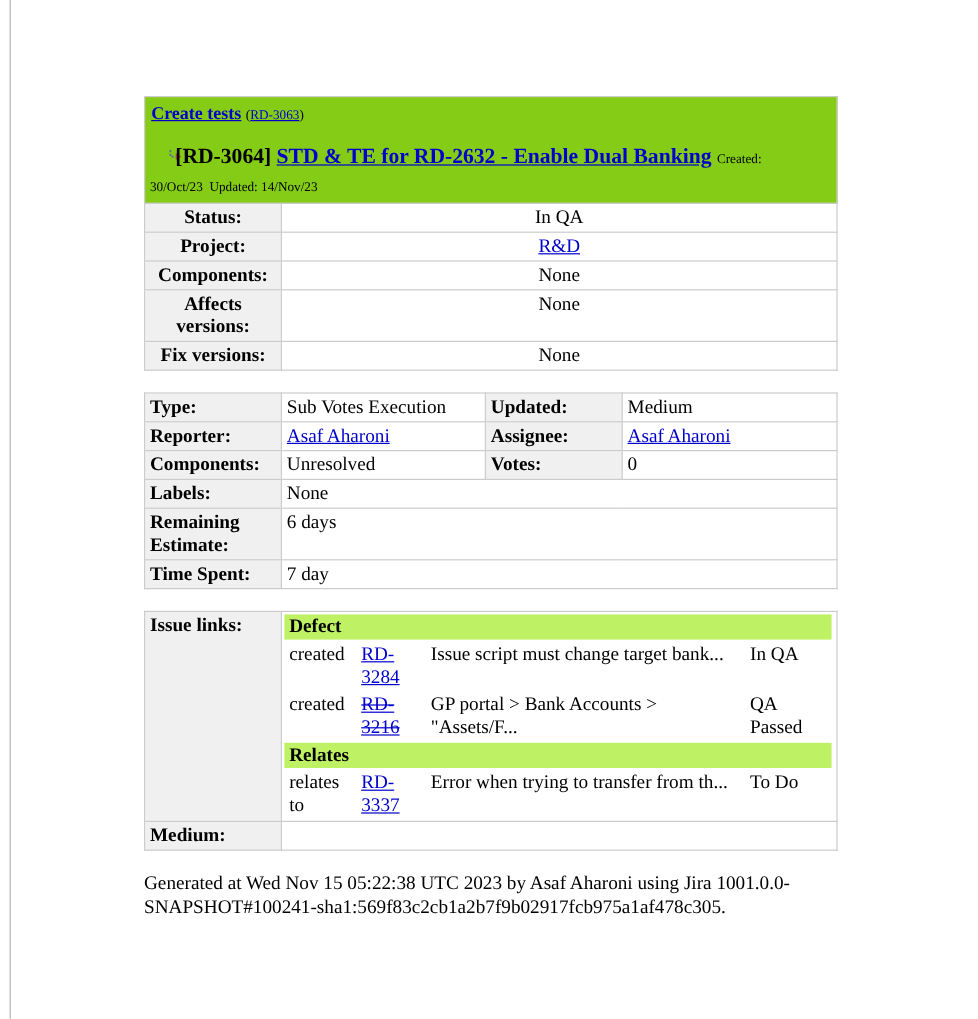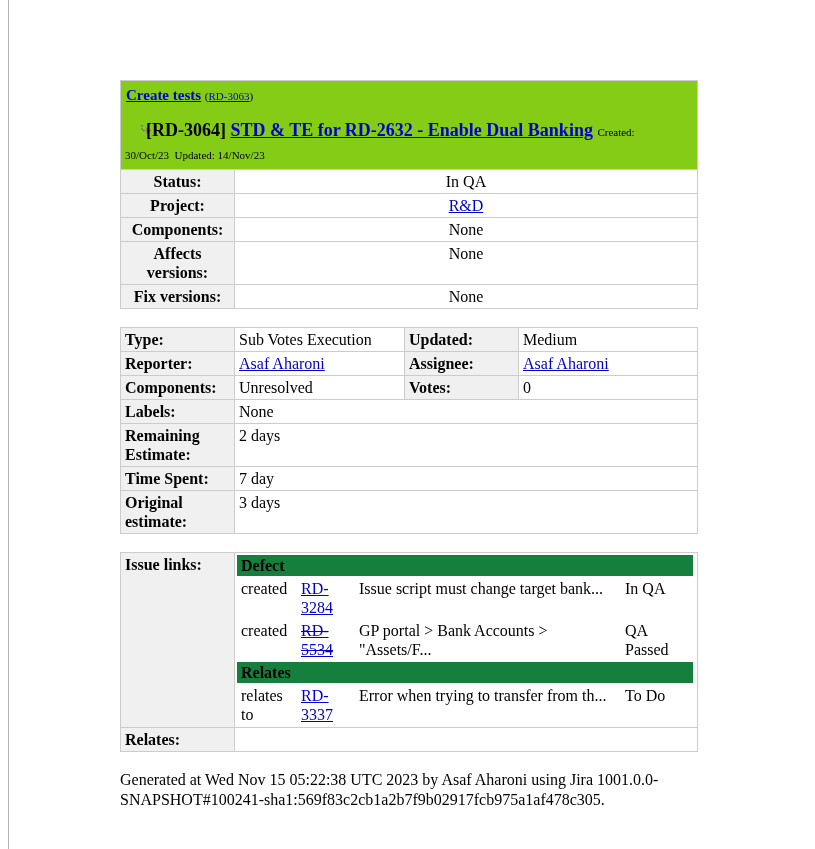--- a/index.html
+++ b/index.html
@@ -48,21 +48,21 @@
 
   
   td.links-cell { padding: 0 !important; }
   table.links-inner {
     border-collapse: separate; border-spacing: 2px;
     width: 460px; table-layout: fixed;
   }
   table.links-inner td {
     border: none; padding: 1px 4px; vertical-align: top; line-height: 19px;
   }
-  td.group-header { background: #15803d; font-weight: bold; padding: 1px 4px; }
+  td.group-header { background: #bef264; font-weight: bold; padding: 1px 4px; }
   td.link-summary { padding-left: 8px !important; }
   .empty-cell::after { content: "\00a0"; }
 
   .footer { margin-top: 3px; width: 578px; line-height: 20px; overflow-wrap: break-word; }
 </style>
 </head>
 <body>
 
 <div class="frame-line"></div>
 
@@ -138,29 +138,25 @@
       <td>Unresolved</td>
       <td class="lbl">Votes:</td>
       <td>0</td>
     </tr>
     <tr>
       <td class="lbl">Labels:</td>
       <td colspan="3">None</td>
     </tr>
     <tr>
       <td class="lbl">Remaining Estimate:</td>
-      <td colspan="3">2 days</td>
+      <td colspan="3">6 days</td>
     </tr>
     <tr>
       <td class="lbl">Time Spent:</td>
       <td colspan="3">7 day</td>
-    </tr>
-    <tr>
-      <td class="lbl">Original estimate:</td>
-      <td colspan="3">3 days</td>
     </tr>
   </tbody>
     </table>
 
   <table class="kv">
     <colgroup>
         <col style="width:114px">
         <col>
       </colgroup>
     <tbody>
@@ -179,39 +175,39 @@
             <td class="group-header" colspan="4">Defect</td>
           </tr>
           <tr>
             <td>created</td>
             <td><a>RD-3284</a></td>
             <td class="link-summary">Issue script must change target bank...</td>
             <td>In QA</td>
           </tr>
           <tr>
             <td>created</td>
-            <td><a class="resolved">RD-5534</a></td>
+            <td><a class="resolved">RD-3216</a></td>
             <td class="link-summary">GP portal &gt; Bank Accounts &gt; "Assets/F...</td>
             <td>QA Passed</td>
           </tr>
           <tr>
             <td class="group-header" colspan="4">Relates</td>
           </tr>
           <tr>
             <td>relates to</td>
             <td><a>RD-3337</a></td>
             <td class="link-summary">Error when trying to transfer from th...</td>
             <td>To Do</td>
           </tr>
         </tbody>
             </table>
       </td>
     </tr>
     <tr>
-      <td class="lbl">Relates:</td>
+      <td class="lbl">Medium:</td>
       <td class="empty-cell"></td>
     </tr>
   </tbody>
     </table>
 
   <div class="footer">Generated at Wed Nov 15 05:22:38 UTC 2023 by Asaf Aharoni using Jira 1001.0.0-SNAPSHOT#100241-sha1:569f83c2cb1a2b7f9b02917fcb975a1af478c305.</div>
 
 </div>
 
 </body></html>

